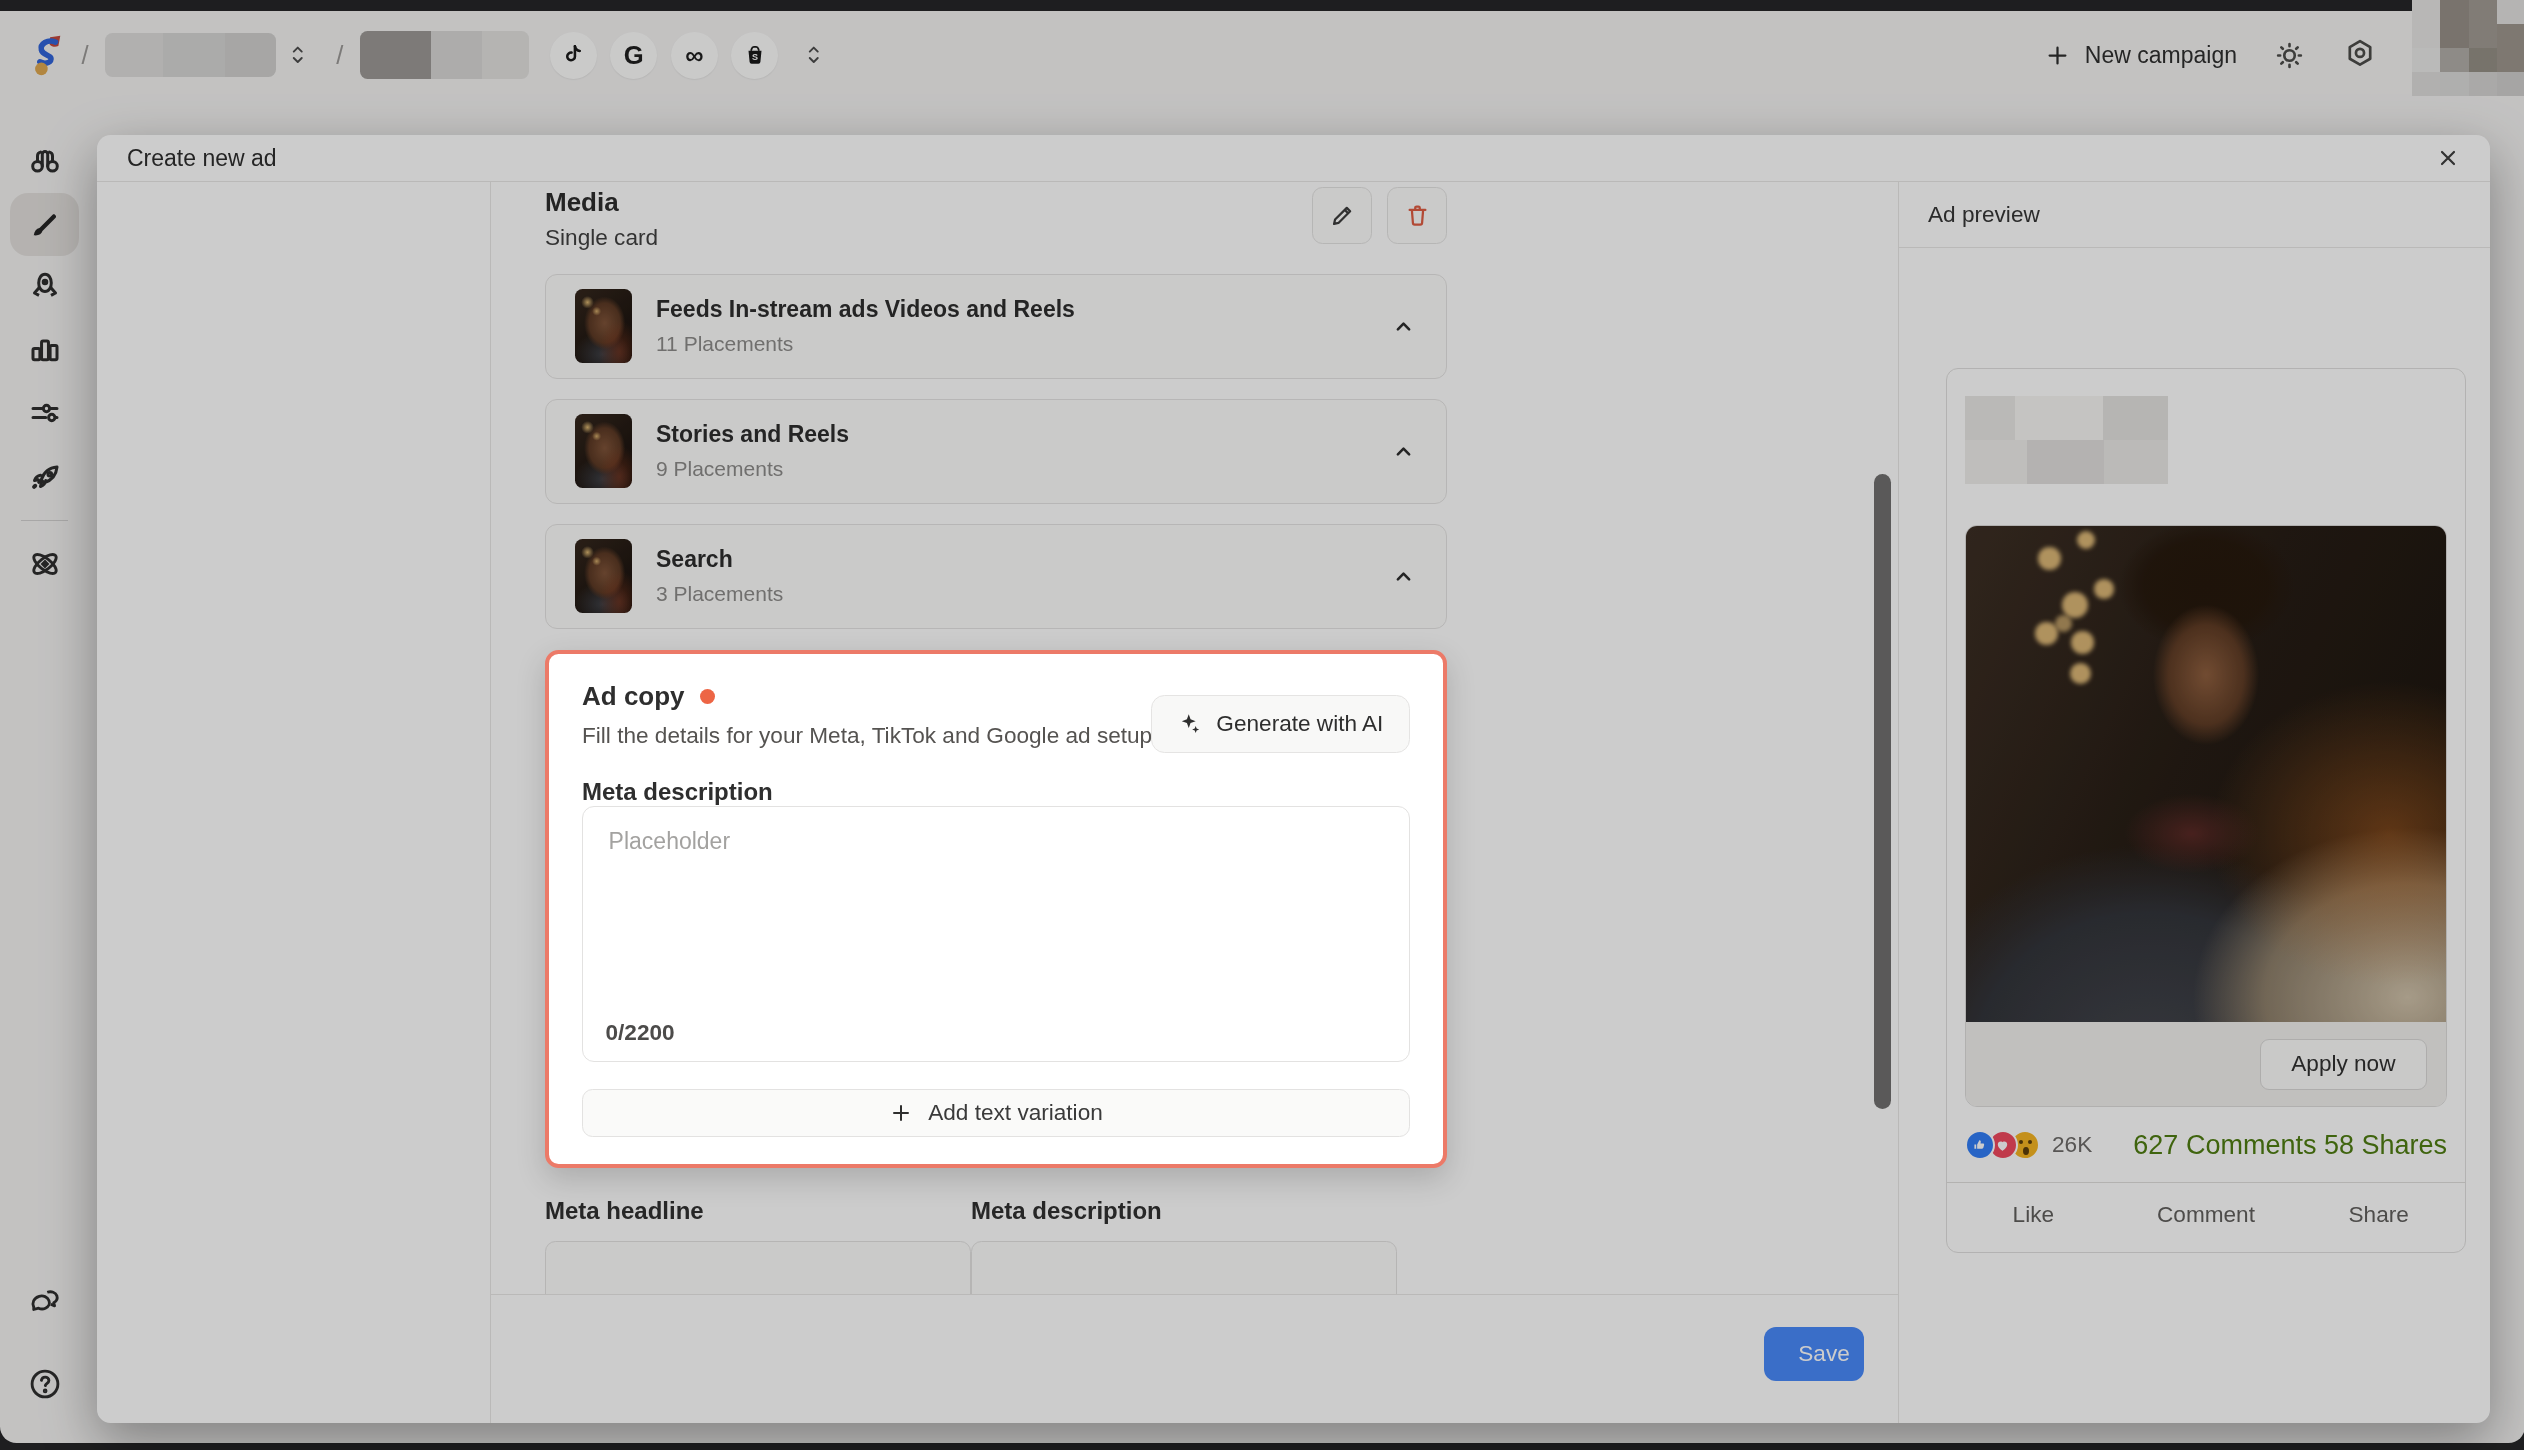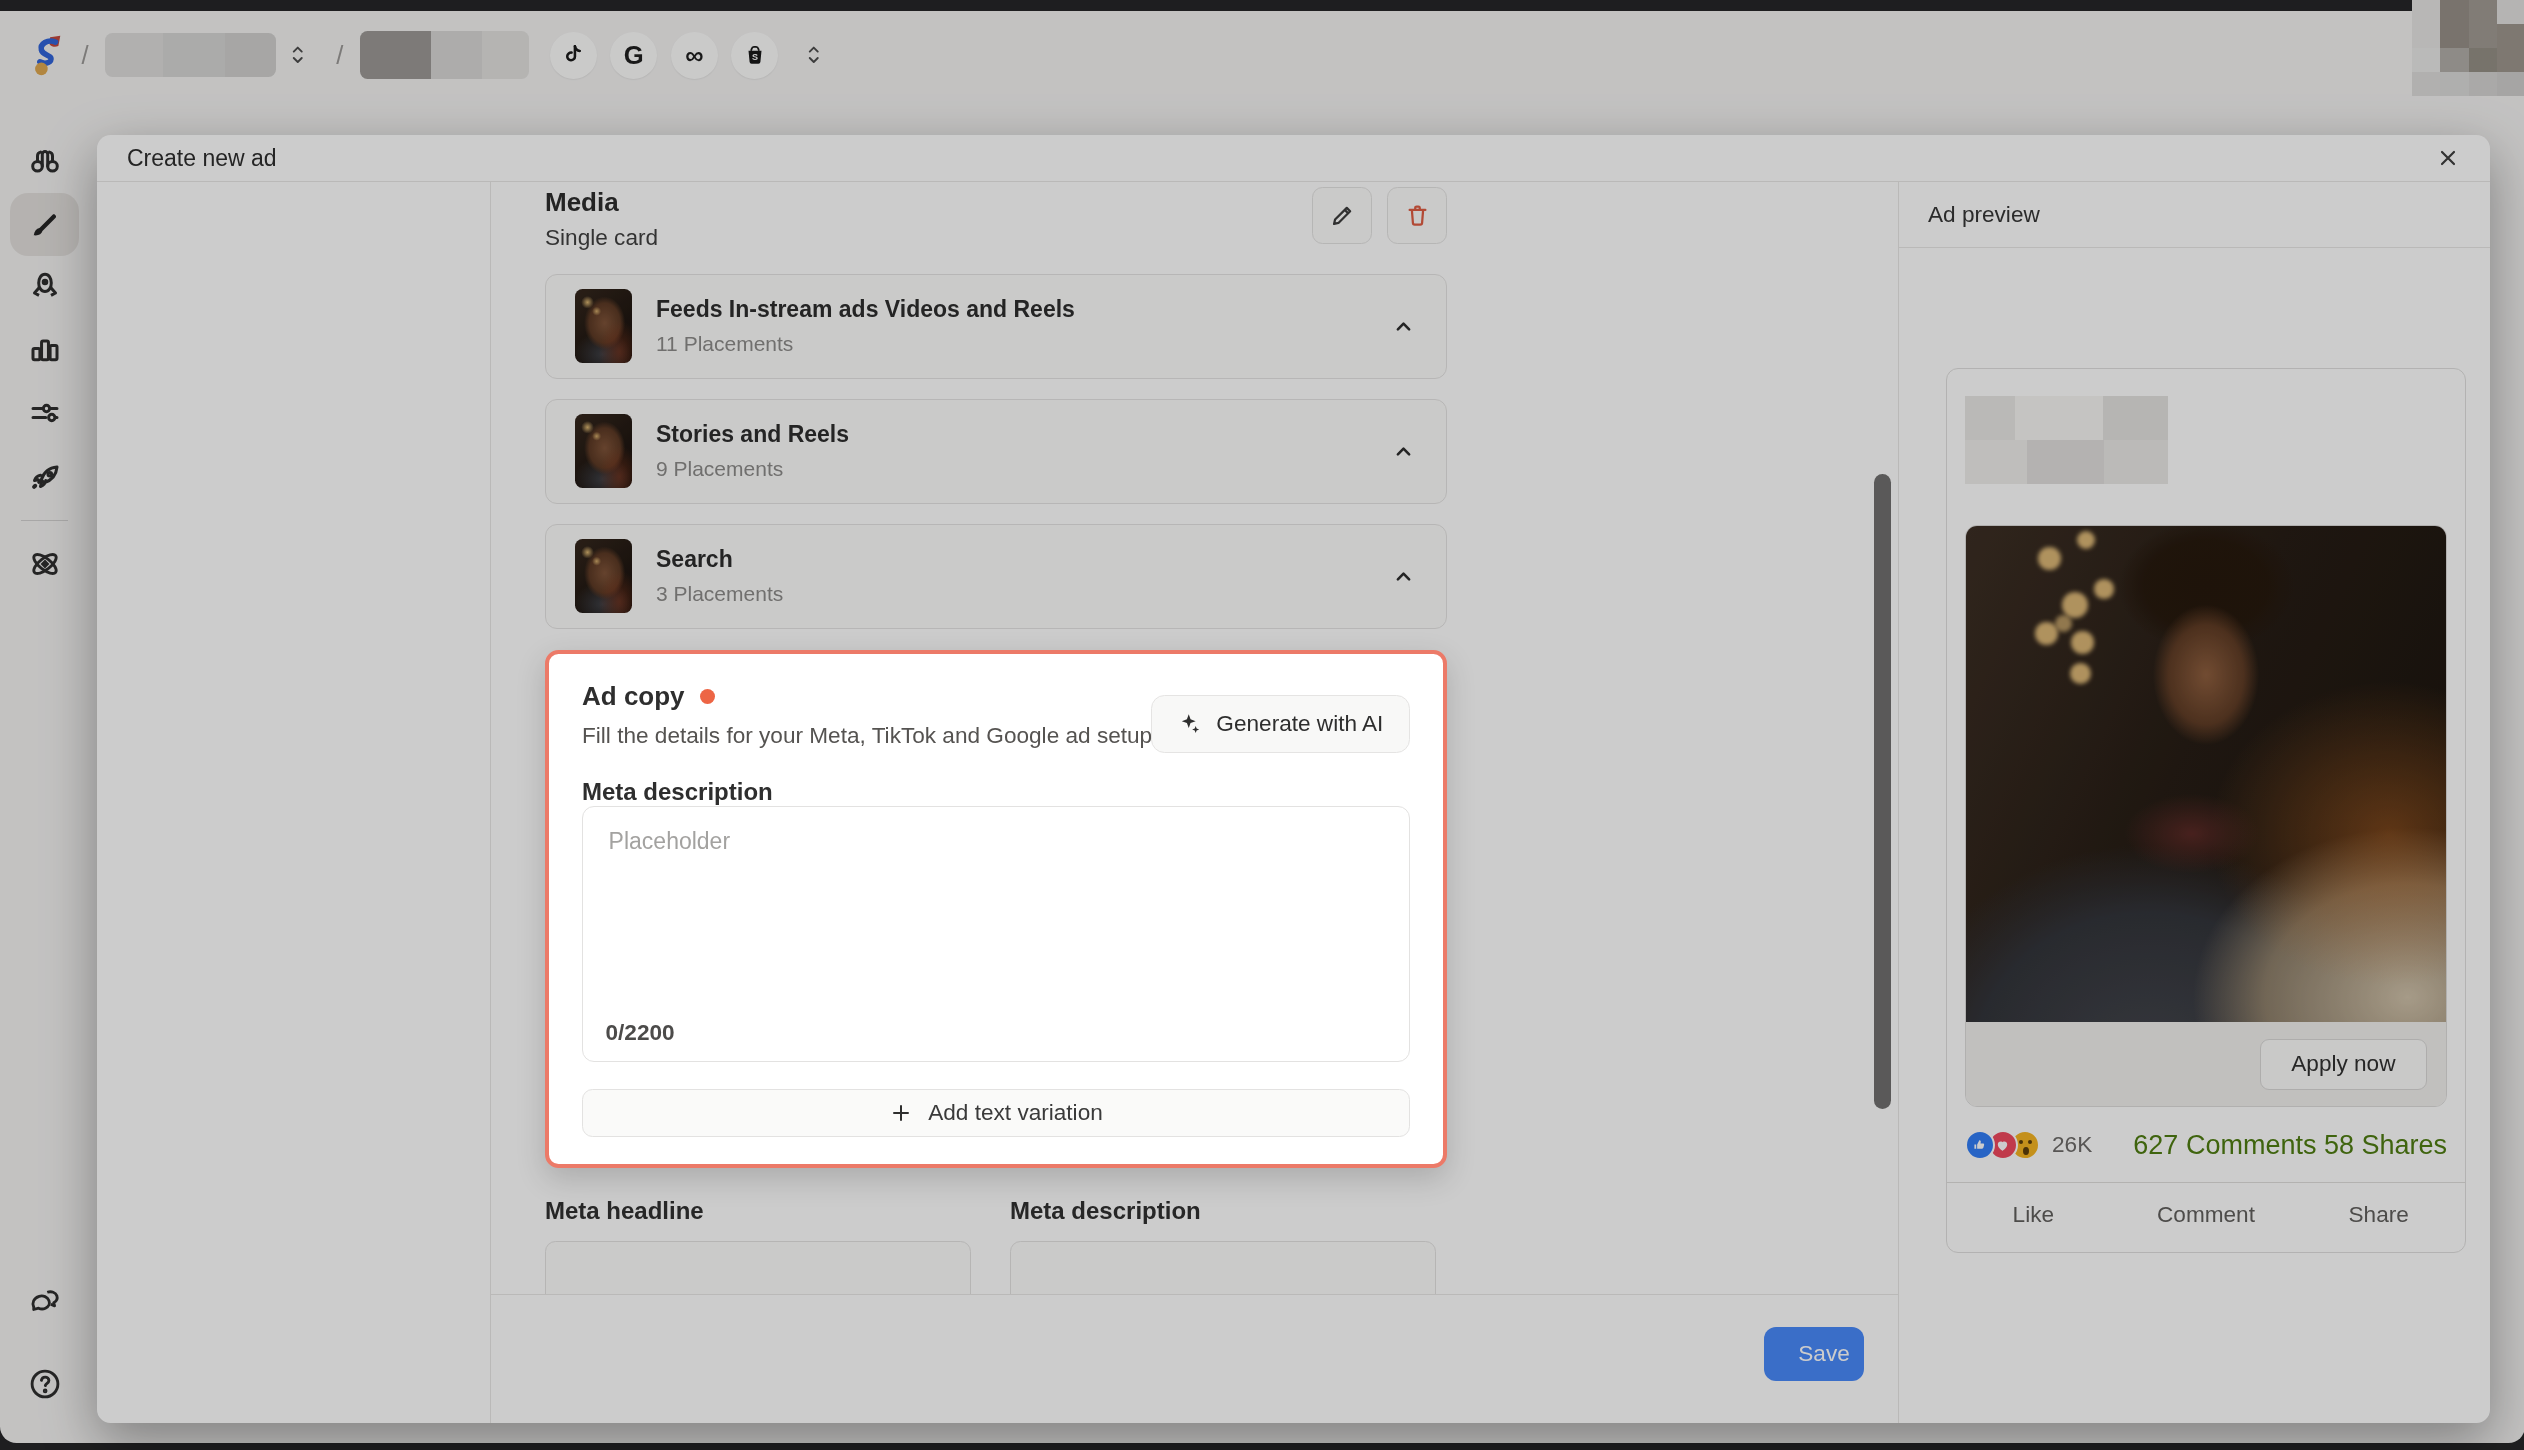--- a/index.html
+++ b/index.html
@@ -73,21 +73,21 @@
   .adcopy-title { font-size:26px; font-weight:bold; color:#2e2e2e; }
   .req-dot { width:15px; height:15px; border-radius:50%; background:#ed6545; }
   .adcopy-desc { margin-top:9px; font-size:22.6px; line-height:30px; color:#555351; max-width:707px; }
   .gen-ai { position:absolute; top:41px; right:33px; display:flex; align-items:center; gap:13.5px; padding:15px 25.6px; font-size:22.6px; color:#2e2e2e; background:#f8f8f7; border:1.5px solid #e5e4e3; border-radius:13.5px; cursor:pointer; font-family:inherit; }
   .field-label { margin-top:27px; font-size:24px; font-weight:bold; color:#2e2e2e; }
   .textarea { position:relative; height:256px; border:1.5px solid #e3e2e1; border-radius:12px; background:#fff; cursor:text; }
   .placeholder { position:absolute; left:25.6px; top:21px; font-size:23px; color:#a3a2a0; }
   .counter { position:absolute; left:15px; bottom:12px; font-size:22.6px; font-weight:bold; color:#4c4b4a; background:#fff; padding:3px 7.5px; border-radius:7.5px; }
   .add-variation { margin-top:27px; width:100%; height:48px; border:1.5px solid #e3e2e1; border-radius:10.5px; background:#fafaf9; display:flex; align-items:center; justify-content:center; gap:15px; font-size:22.6px; color:#3a3a3a; cursor:pointer; font-family:inherit; }
 
-  .bottom-row { margin-top:29px; display:flex; gap:39px; }
+  .bottom-row { margin-top:29px; display:flex; }
   .bottom-col { width:426px; }
   .stub-input { margin-top:16.5px; height:68px; border:1.5px solid #e3e2e1; border-radius:10.5px; background:#fdfdfc; }
 
   .scroll-thumb { position:absolute; right:7.5px; top:292px; width:16.5px; height:635px; border-radius:9px; background:#6f6e6d; cursor:grab; }
 
   .content-footer { position:absolute; left:0; right:0; bottom:0; height:129px; background:#ffffff; border-top:0.8px solid #e8e7e6; z-index:10; }
   .save-btn { position:absolute; right:34px; top:32px; width:100px; height:54px; background:#4688fa; color:#ffffff; font-size:22.6px; border:none; border-radius:12px; cursor:pointer; font-family:inherit;padding-left:20px; }
 
   
   .preview { width:592px; border-left:0.8px solid #e8e7e6; position:relative; }
@@ -163,20 +163,42 @@
             <path d="M5.5 8h13l-1.1 11.2a2 2 0 0 1-2 1.8H8.6a2 2 0 0 1-2-1.8z" fill="#161616"></path>
             <text x="12" y="17.5" text-anchor="middle" font-size="9" fill="#fff" font-family="Liberation Sans,sans-serif" font-weight="bold">S</text>
           </svg>
       </span>
       <span class="updown">
         <svg width="19.5" height="25.6" viewBox="0 0 24 32" fill="none" stroke="currentColor" stroke-width="2.4" stroke-linecap="round" stroke-linejoin="round">
             <path d="M7 12l5-5 5 5M7 20l5 5 5-5"></path>
           </svg>
       </span>
     </div>
+    <div class="topbar-right">
+      <button class="new-campaign">
+        <span>
+            <svg width="27" height="27" viewBox="0 0 24 24" fill="none" stroke="#2c2c2c" stroke-width="2" stroke-linecap="round">
+              <path d="M12 5v14M5 12h14"></path>
+            </svg>
+          </span>
+        <span>New campaign</span>
+      </button>
+      <button class="iconbtn">
+        <svg width="35" height="35" viewBox="0 0 24 24" fill="none" stroke="currentColor" stroke-width="1.8" stroke-linecap="round">
+            <circle cx="12" cy="12" r="3.6"></circle>
+            <path d="M12 4.2v1.4M12 18.4v1.4M4.2 12h1.4M18.4 12h1.4M6.4 6.4l1 1M16.6 16.6l1 1M17.6 6.4l-1 1M7.4 16.6l-1 1"></path>
+          </svg>
+      </button>
+      <button class="iconbtn">
+        <svg width="36" height="36" viewBox="0 0 24 24" fill="none" stroke="currentColor" stroke-width="1.8" stroke-linejoin="round">
+            <path d="M12 2.8l6.8 3.9v7.8L12 18.4l-6.8-3.9V6.7z" rx="2"></path>
+            <circle cx="12" cy="10.6" r="2.7"></circle>
+          </svg>
+      </button>
+    </div>
   </div>
 
   <nav class="sidebar">
     <button class="side-item">
       <span>
           <svg width="36" height="36" viewBox="0 0 24 24" fill="none" stroke="currentColor" stroke-width="2" stroke-linecap="round">
             <circle cx="7" cy="15.5" r="3.2"></circle>
             <circle cx="17" cy="15.5" r="3.2"></circle>
             <path d="M10.2 15.5v-8a1.8 1.8 0 0 1 3.6 0v8M7 12.3V8.6a2.6 2.6 0 0 1 2-2.5M17 12.3V8.6a2.6 2.6 0 0 0-2-2.5"></path>
           </svg>

